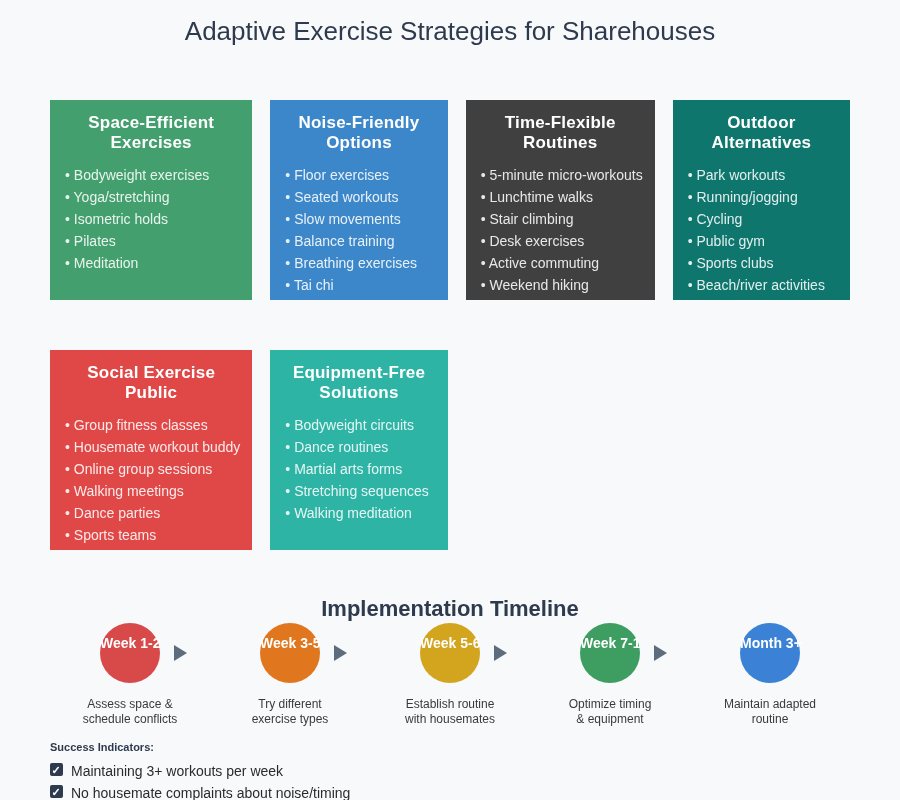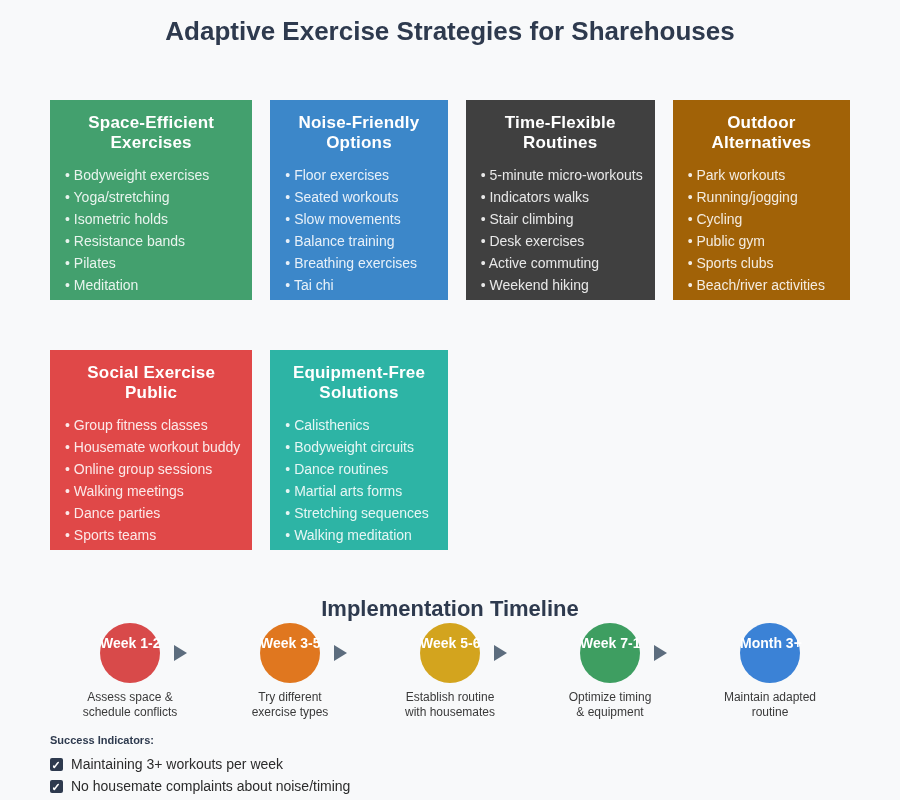--- a/index.html
+++ b/index.html
@@ -6,21 +6,21 @@
   body{
     width:900px;height:800px;overflow:hidden;
     background:#f8f9fa;
     font-family:"Liberation Sans",sans-serif;
     position:relative;
   }
   .page-title{
     margin:16px 0 0;
     text-align:center;
     font-size:26px;
-    font-weight:bold;
+    font-weight:normal;
     color:#2e3a4e;
   }
   
   .cards{
     width:800px;
     margin:53px auto 16px;
     display:grid;
     grid-template-columns:repeat(4,1fr);
     column-gap:18px;
     row-gap:50px;
@@ -77,21 +77,21 @@
     box-sizing:border-box;
     padding-top:11px;
   }
   .circle-label{
     font-size:14px;
     font-weight:bold;
     color:#fff;
     white-space:nowrap;
   }
   .step-desc{
-    margin-top:7px;
+    margin-top:14px;
     font-size:12px;
     line-height:15px;
     color:#3a3a3a;
     white-space:pre-line;
   }
   .arrow{
     position:absolute;
     top:22px;left:124px;
     width:0;height:0;
     border-left:13px solid #5d6d7e;
@@ -103,21 +103,21 @@
   .success{margin:14px 0 0 50px;}
   .success-heading{
     margin:0;
     font-size:11px;
     font-weight:bold;
     color:#2e3a4e;
   }
   .check-row{
     margin-top:6px;
     display:flex;
-    align-items:center;
+    align-items:flex-start;
     gap:8px;
     font-size:14px;
     color:#2b2b2b;
     line-height:16px;
   }
   .check-row:first-of-type{margin-top:10px;}
   .checkbox{
     width:13px;height:13px;
     background:#2e3a4e;
     border-radius:2px;
@@ -141,21 +141,20 @@
 <div class="cards" id="cards">
   <section class="card" style="background: rgb(67, 160, 110);">
     <h2 class="card-title">Space-Efficient Exercises</h2>
     <ul class="card-list">
   <li class="card-item">Bodyweight exercises</li>
 
   <li class="card-item">Yoga/stretching</li>
 
   <li class="card-item">Isometric holds</li>
 
-  <li class="card-item">Resistance bands</li>
 
   <li class="card-item">Pilates</li>
 
   <li class="card-item">Meditation</li>
 </ul>
   </section>
 
   <section class="card" style="background: rgb(60, 135, 201);">
     <h2 class="card-title">Noise-Friendly Options</h2>
     <ul class="card-list">
@@ -171,33 +170,33 @@
 
   <li class="card-item">Tai chi</li>
 </ul>
   </section>
 
   <section class="card" style="background: #404040;">
     <h2 class="card-title">Time-Flexible Routines</h2>
     <ul class="card-list">
   <li class="card-item">5-minute micro-workouts</li>
 
-  <li class="card-item">Indicators walks</li>
+  <li class="card-item">Lunchtime walks</li>
 
   <li class="card-item">Stair climbing</li>
 
   <li class="card-item">Desk exercises</li>
 
   <li class="card-item">Active commuting</li>
 
   <li class="card-item">Weekend hiking</li>
 </ul>
   </section>
 
-  <section class="card" style="background: #a16207;">
+  <section class="card" style="background: #0f766e;">
     <h2 class="card-title">Outdoor Alternatives</h2>
     <ul class="card-list">
   <li class="card-item">Park workouts</li>
 
   <li class="card-item">Running/jogging</li>
 
   <li class="card-item">Cycling</li>
 
   <li class="card-item">Public gym</li>
 
@@ -220,21 +219,20 @@
 
   <li class="card-item">Dance parties</li>
 
   <li class="card-item">Sports teams</li>
 </ul>
   </section>
 
   <section class="card" style="background: rgb(45, 180, 165);">
     <h2 class="card-title">Equipment-Free Solutions</h2>
     <ul class="card-list">
-  <li class="card-item">Calisthenics</li>
 
   <li class="card-item">Bodyweight circuits</li>
 
   <li class="card-item">Dance routines</li>
 
   <li class="card-item">Martial arts forms</li>
 
   <li class="card-item">Stretching sequences</li>
 
   <li class="card-item">Walking meditation</li>

